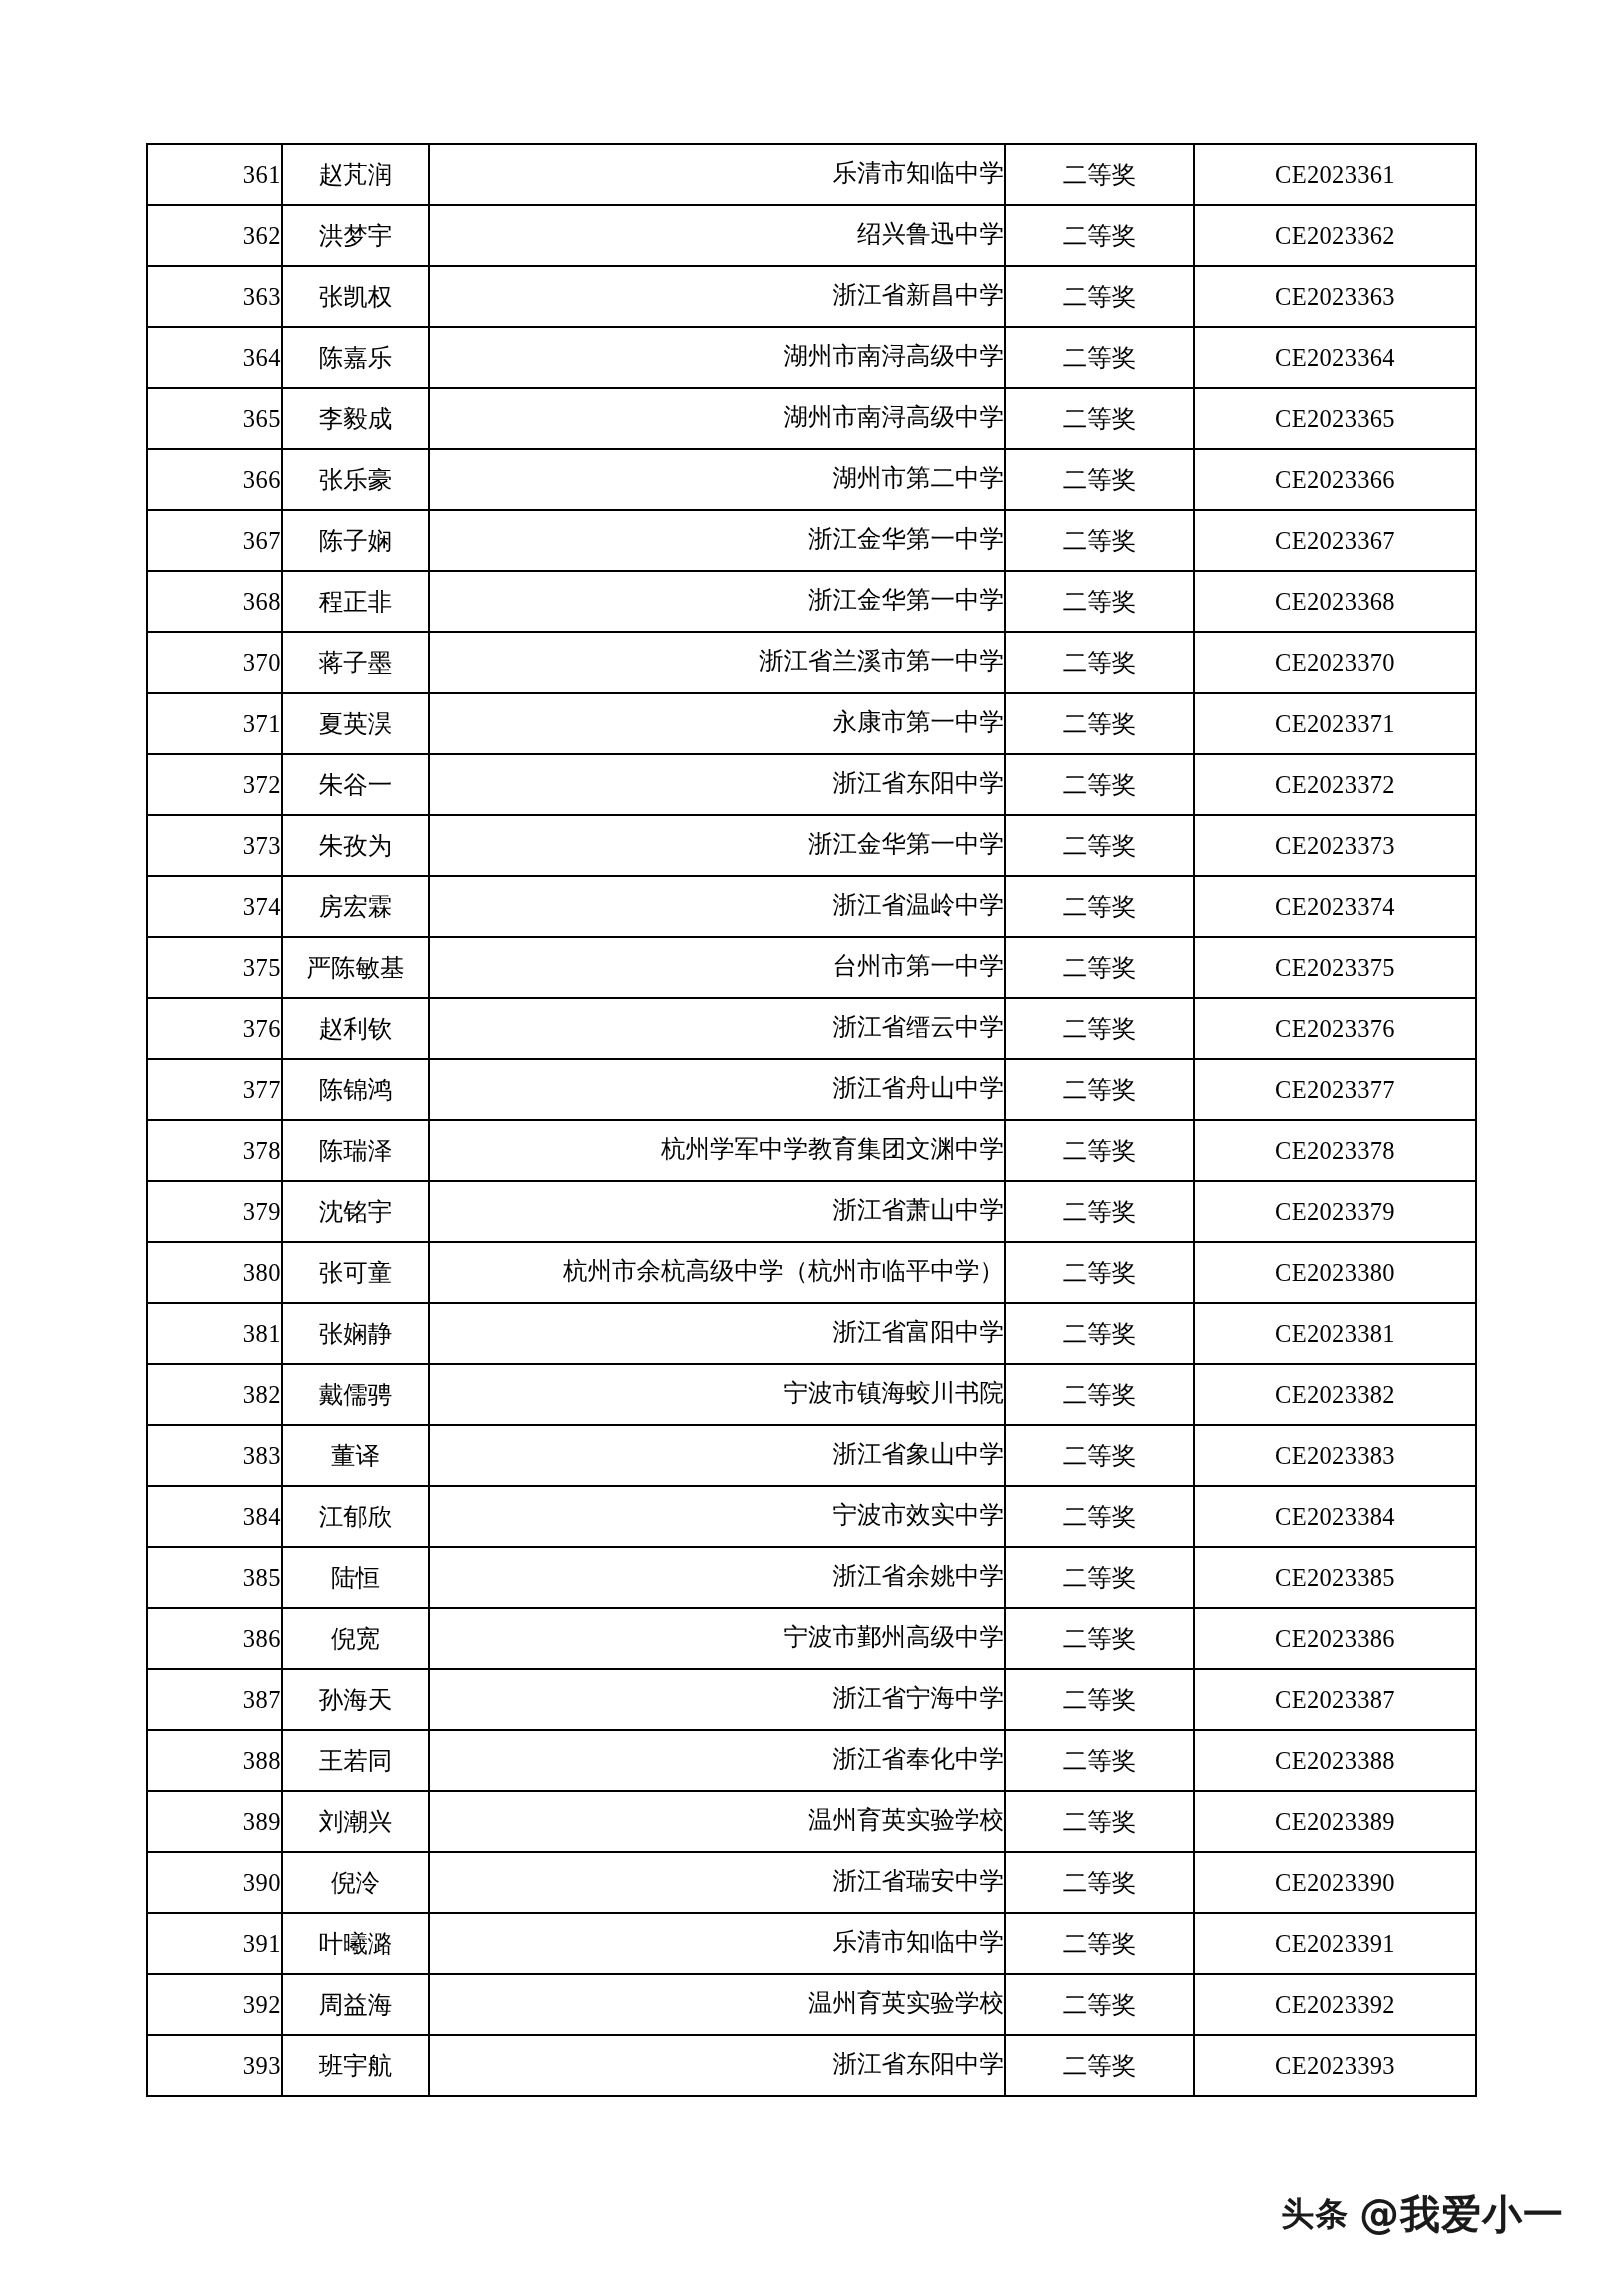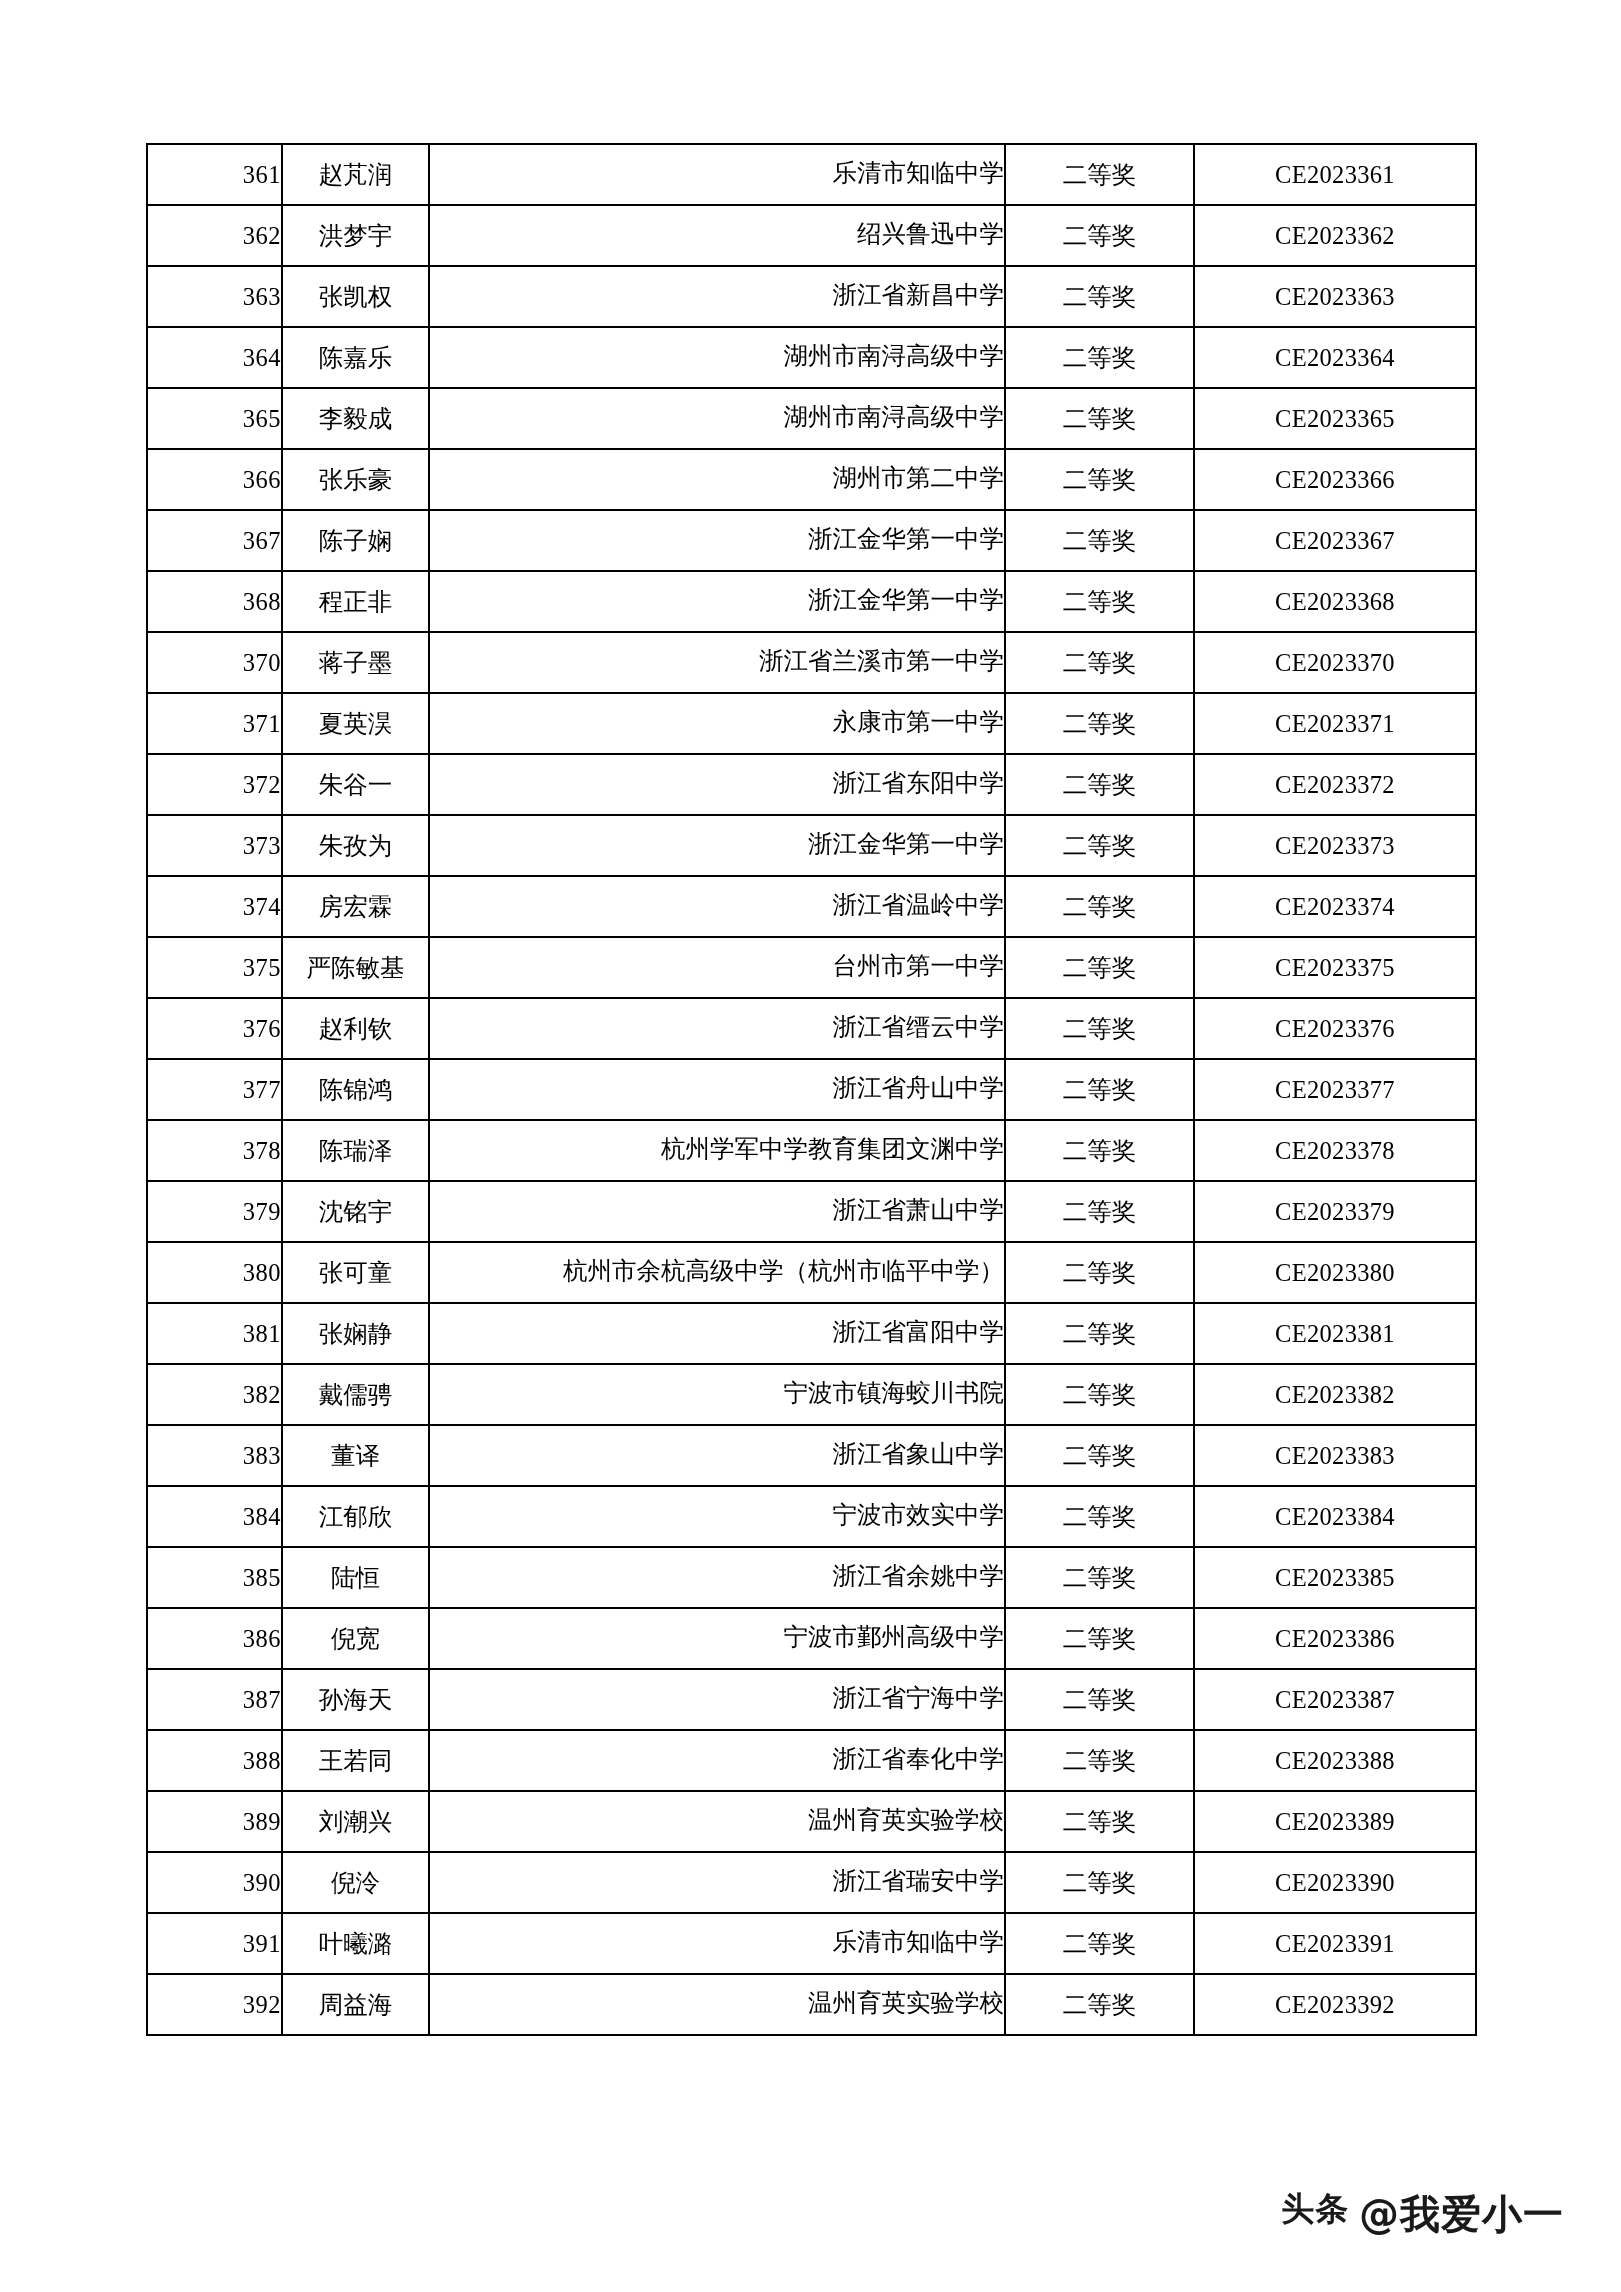--- a/index.html
+++ b/index.html
@@ -78,21 +78,21 @@
     font-family: "Liberation Serif", "DejaVu Serif", serif;
     letter-spacing: 0.3px;
   }
 
   
   .watermark {
     position: absolute;
     right: 57px;
     bottom: 51px;
     display: flex;
-    align-items: flex-start;
+    align-items: center;
     gap: 9.8px;
     color: #1a1a1a;
     font-size: 32px;
     font-weight: bold;
     font-family: "DejaVu Sans", "Liberation Sans", sans-serif;
     letter-spacing: 1px;
   }
   .watermark .wm-brand {
     font-size: 33px;
     font-weight: bold;
@@ -327,20 +327,27 @@
             <td class="cell-award">二等奖</td>
             <td class="cell-cert">CE2023391</td>
           </tr>
           <tr>
             <td class="cell-no">392</td>
             <td class="cell-name">周益海</td>
             <td class="cell-school">温州育英实验学校</td>
             <td class="cell-award">二等奖</td>
             <td class="cell-cert">CE2023392</td>
           </tr>
+          <tr>
+            <td class="cell-no">393</td>
+            <td class="cell-name">班宇航</td>
+            <td class="cell-school">浙江省东阳中学</td>
+            <td class="cell-award">二等奖</td>
+            <td class="cell-cert">CE2023393</td>
+          </tr>
         </tbody>
     </table>
   </div>
 
   <div class="watermark">
     <span class="wm-brand">头条</span>
     <span class="wm-handle">@我爱小一</span>
   </div>
 
 </div>

